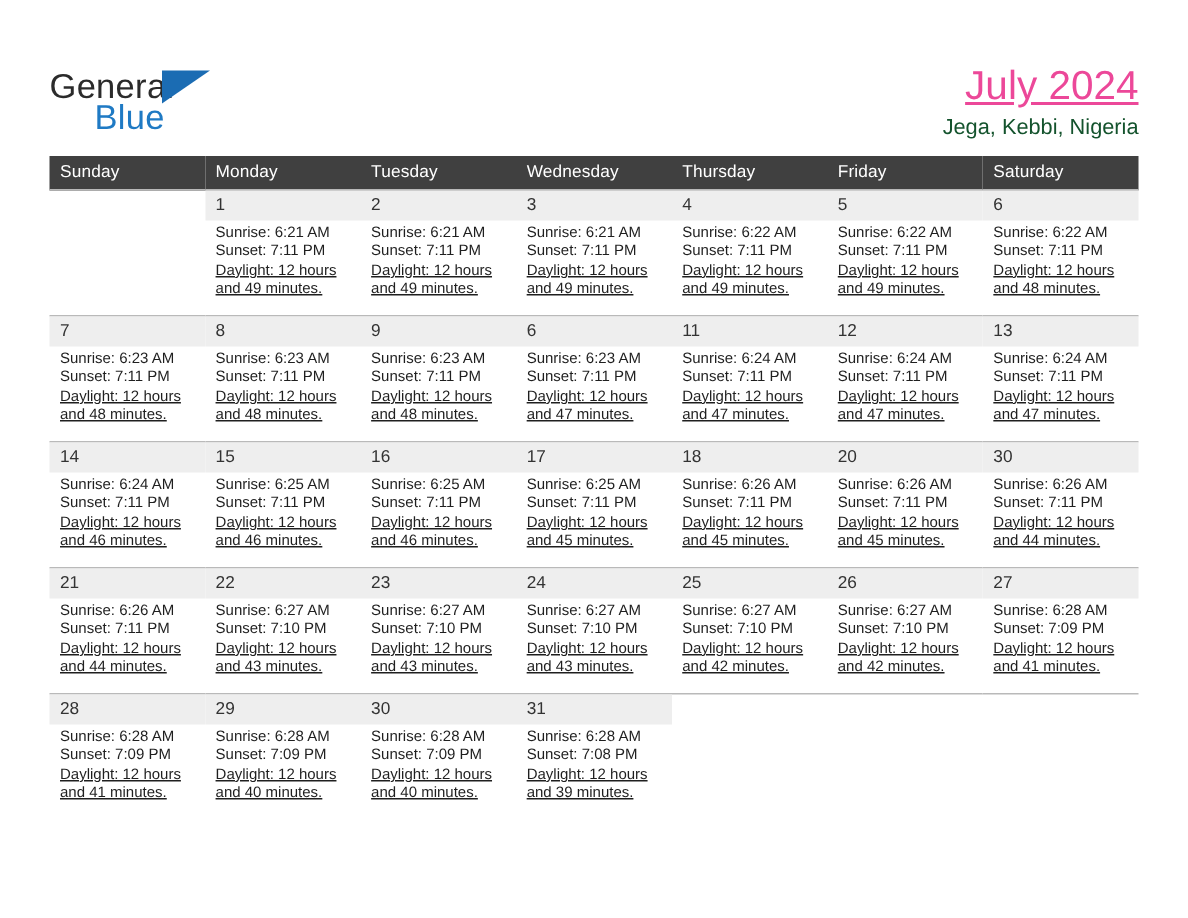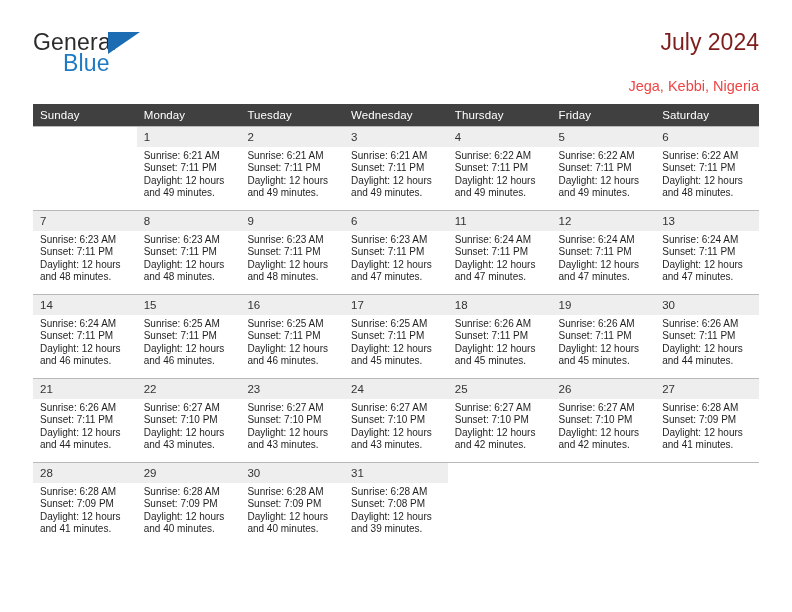--- a/index.html
+++ b/index.html
@@ -19,21 +19,21 @@
     position: relative;
     width: 792px;
     height: 612px;
     box-sizing: border-box;
   }
 
   
   .header {
     position: absolute;
     left: 33px;
-    top: 25px;
+    top: 40px;
     right: 33px;
     height: 68px;
   }
   .brand {
     position: absolute;
     left: 0;
     top: 4px;
     width: 110px;
     height: 56px;
   }
@@ -66,30 +66,31 @@
     border-bottom: 22px solid transparent;
   }
 
   .title-block {
     position: absolute;
     right: 0;
     top: 0;
     text-align: right;
   }
   .cal-title {
-    font-size: 23px;
-    color: #7f1d1d;
+    font-size: 27px;
+    color: #ec4899;
     line-height: 34px;
     white-space: nowrap;
+    text-decoration: underline;
   }
   .cal-subtitle {
     font-size: 14.5px;
-    color: #ef4444;
+    color: #14532d;
     line-height: 22px;
-    margin-top: 16px;
+    margin-top: 0;
     white-space: nowrap;
   }
 
   
   .calendar {
     position: absolute;
     left: 33px;
     top: 104px;
     width: 726px;
     border-collapse: collapse;
@@ -136,20 +137,21 @@
     padding: 3px 6px 0 7px;
     font-size: 10px;
     line-height: 12.4px;
     color: #1f1f1f;
   }
   .info div {
     white-space: nowrap;
   }
   .info .dl-wrap {
     white-space: normal;
+    text-decoration: underline;
   }
 </style>
 </head>
 <body>
 
 <div class="page">
 
   <div class="header">
 
     <div class="brand">
@@ -363,21 +365,21 @@
               <span class="daynum">18</span>
               <div class="info">
                 <div>Sunrise: 6:26 AM</div>
                 <div>Sunset: 7:11 PM</div>
                 <div class="dl-wrap">Daylight: 12 hours and 45 minutes.</div>
               </div>
             </div>
           </td>
           <td>
             <div class="daycell">
-              <span class="daynum">19</span>
+              <span class="daynum">20</span>
               <div class="info">
                 <div>Sunrise: 6:26 AM</div>
                 <div>Sunset: 7:11 PM</div>
                 <div class="dl-wrap">Daylight: 12 hours and 45 minutes.</div>
               </div>
             </div>
           </td>
           <td>
             <div class="daycell">
               <span class="daynum">30</span>

